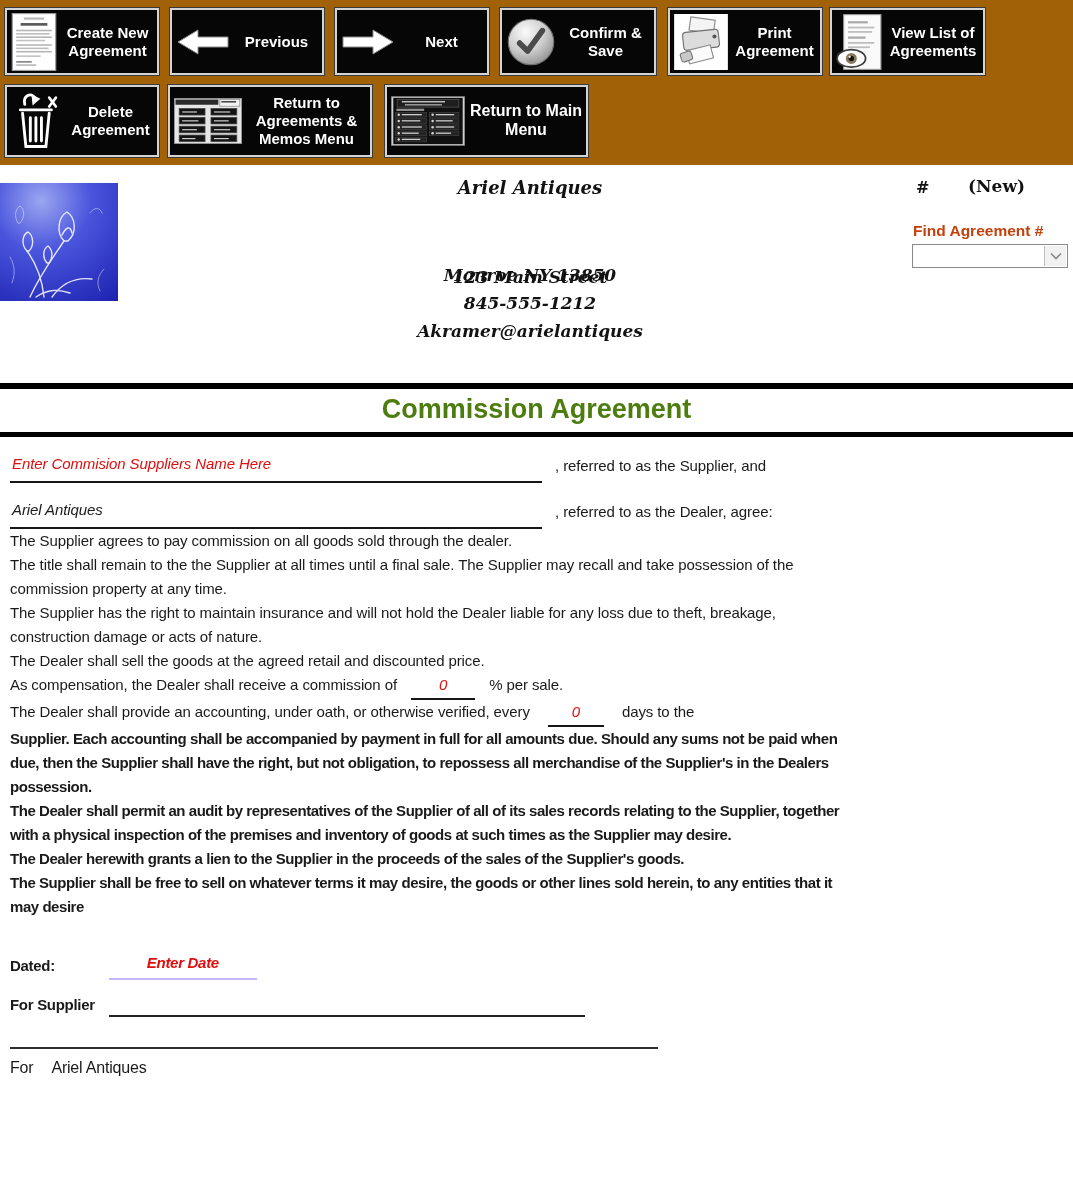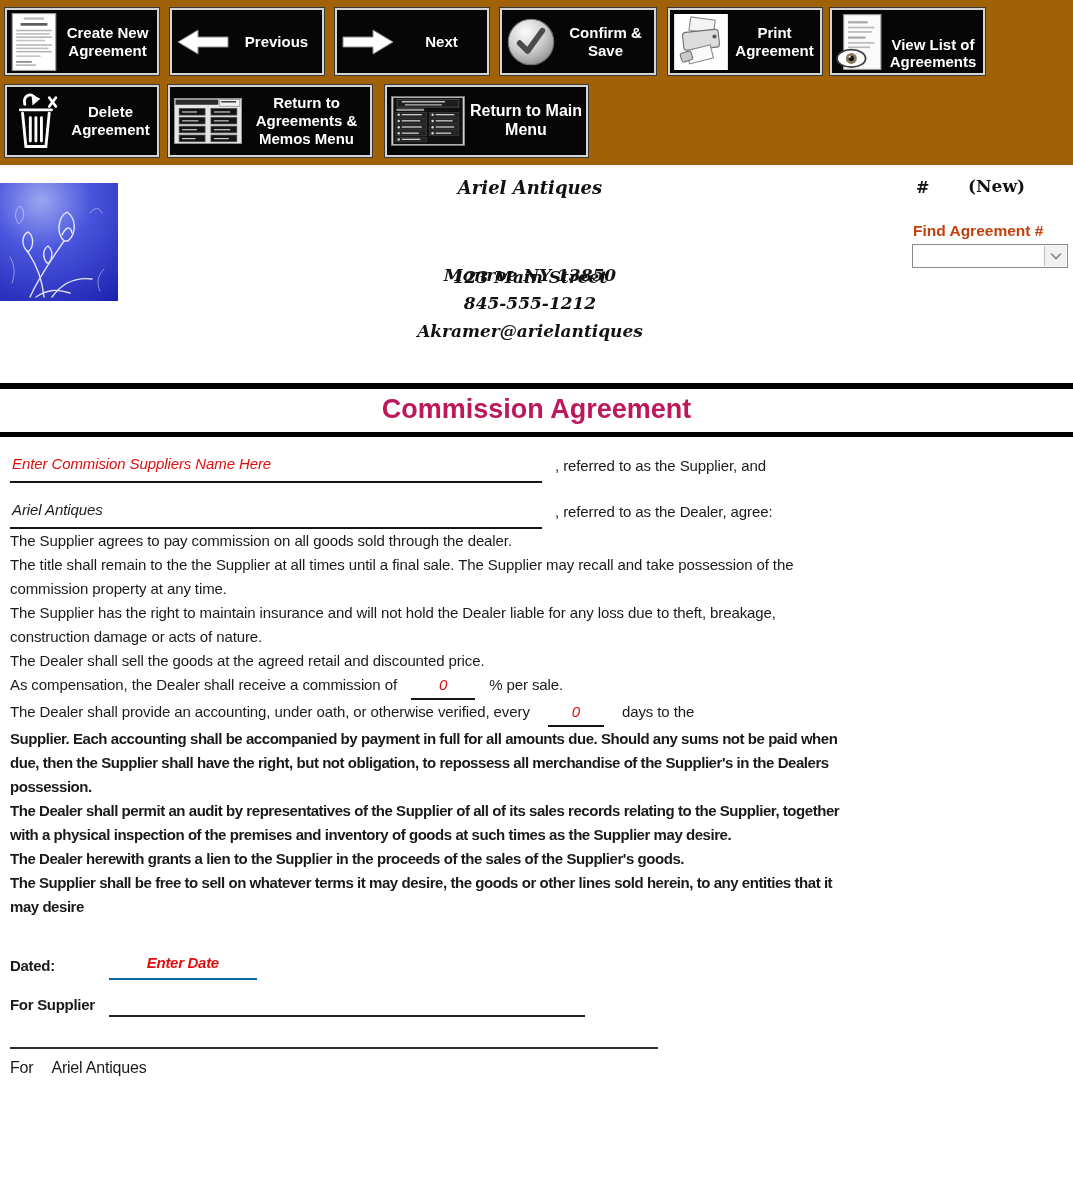--- a/index.html
+++ b/index.html
@@ -18,21 +18,21 @@
   .tb-btn .icon{flex:0 0 auto;display:flex;align-items:center;justify-content:center;}
   .tb-label{color:#fff;font-weight:700;font-size:15px;line-height:1.18;text-align:center;flex:1;}
   .tb-label.big{font-size:16px;}
   .r1{top:8px;height:67px;}
   .r2{top:85px;height:72px;}
   .b-create{left:5px;width:154px;}
   .b-prev{left:170px;width:154px;}
   .b-next{left:335px;width:154px;}
   .b-confirm{left:500px;width:156px;}
   .b-print{left:668px;width:154px;}
-  .b-view{left:830px;width:155px;align-items:flex-end;}
+  .b-view{left:830px;width:155px;}
   .b-delete{left:5px;width:154px;}
   .b-ret-am{left:168px;width:204px;}
   .b-ret-main{left:385px;width:203px;align-items:center;}
   
   .header{position:relative;width:1073px;height:218px;background:#fff;}
   .logo{position:absolute;left:0;top:18px;width:118px;height:118px;}
   .hdr-serif{font-family:"DejaVu Serif","Liberation Serif",serif;font-weight:700;font-style:italic;color:#121212;}
   .company{position:absolute;left:355px;top:12px;width:350px;text-align:center;font-size:18px;}
   .addr1{position:absolute;left:355px;top:70px;width:350px;text-align:center;font-size:17px;margin-top:32px;}
   .addr2{position:absolute;left:355px;top:100px;width:350px;text-align:center;font-size:17px;}
@@ -40,37 +40,37 @@
   .email{position:absolute;left:330px;top:156px;width:400px;text-align:center;font-size:17px;}
   .recno-hash{position:absolute;left:916px;top:13px;font-size:16px;font-style:normal;}
   .recno-val{position:absolute;left:968px;top:11px;font-size:17px;font-style:normal;}
   .find-label{position:absolute;left:913px;top:57px;font-size:15.5px;font-weight:700;color:#c2410c;}
   .combo{position:absolute;left:912px;top:79px;width:156px;height:24px;background:#fff;border:1px solid #8a8a8a;box-sizing:border-box;cursor:pointer;}
   .combo-btn{position:absolute;right:1px;top:1px;bottom:1px;width:21px;background:#f1f1f1;border-left:1px solid #bdbdbd;display:flex;align-items:center;justify-content:center;}
   
   .bar{width:1073px;background:#000;}
   .bar.t{height:6px;}
   .bar.b{height:5px;}
-  .doc-title{margin:0;padding:5px 0 7px;text-align:center;font-size:27px;font-weight:700;color:#be185d;}
+  .doc-title{margin:0;padding:5px 0 7px;text-align:center;font-size:27px;font-weight:700;color:#4d7c0f;}
   
   .doc{padding:0 10px 0 10px;font-size:15px;line-height:24px;color:#1a1a1a;letter-spacing:-0.1px;}
   .party{display:flex;align-items:flex-end;margin-top:15px;}
   .party .line{width:532px;border-bottom:2px solid #161616;padding:0 0 5px 2px;font-style:italic;box-sizing:border-box;}
   .red{color:#e00e0e;}
   .party .suffix{margin-left:13px;padding-bottom:5px;}
   .doc p{margin:0;}
   .mt20{margin-top:20px;} .mt16{margin-top:16px;} .mt22{margin-top:22px;}
   .blank{display:inline-block;border-bottom:2px solid #161616;text-align:center;
          color:#e00e0e;font-style:italic;box-sizing:border-box;padding-bottom:1px;}
   .blank.commission{width:64px;margin:0 10px;}
   .blank.days{width:56px;margin:0 14px;}
   .semi{font-weight:700;letter-spacing:-0.45px;}
   
   .dated-row{margin-top:32px;display:flex;align-items:center;font-weight:700;letter-spacing:-0.3px;}
-  .dated-line{width:148px;margin-left:54px;border-bottom:2px solid #0369a1;text-align:center;padding-bottom:3px;font-weight:700;}
+  .dated-line{width:148px;margin-left:54px;border-bottom:2px solid #c4b5fd;text-align:center;padding-bottom:3px;font-weight:700;}
   .fs-row{margin-top:13px;display:flex;align-items:flex-end;font-weight:700;letter-spacing:-0.3px;}
   .fs-line{width:476px;margin-left:14px;border-bottom:2px solid #222;height:20px;}
   .sig-line{margin-top:28px;width:648px;border-bottom:2px solid #2e2e2e;height:2px;}
   .for-row{margin-top:7px;display:flex;gap:18px;font-size:16px;letter-spacing:-0.2px;}
 </style>
 </head>
 <body>
 
 <div class="toolbar">
 

